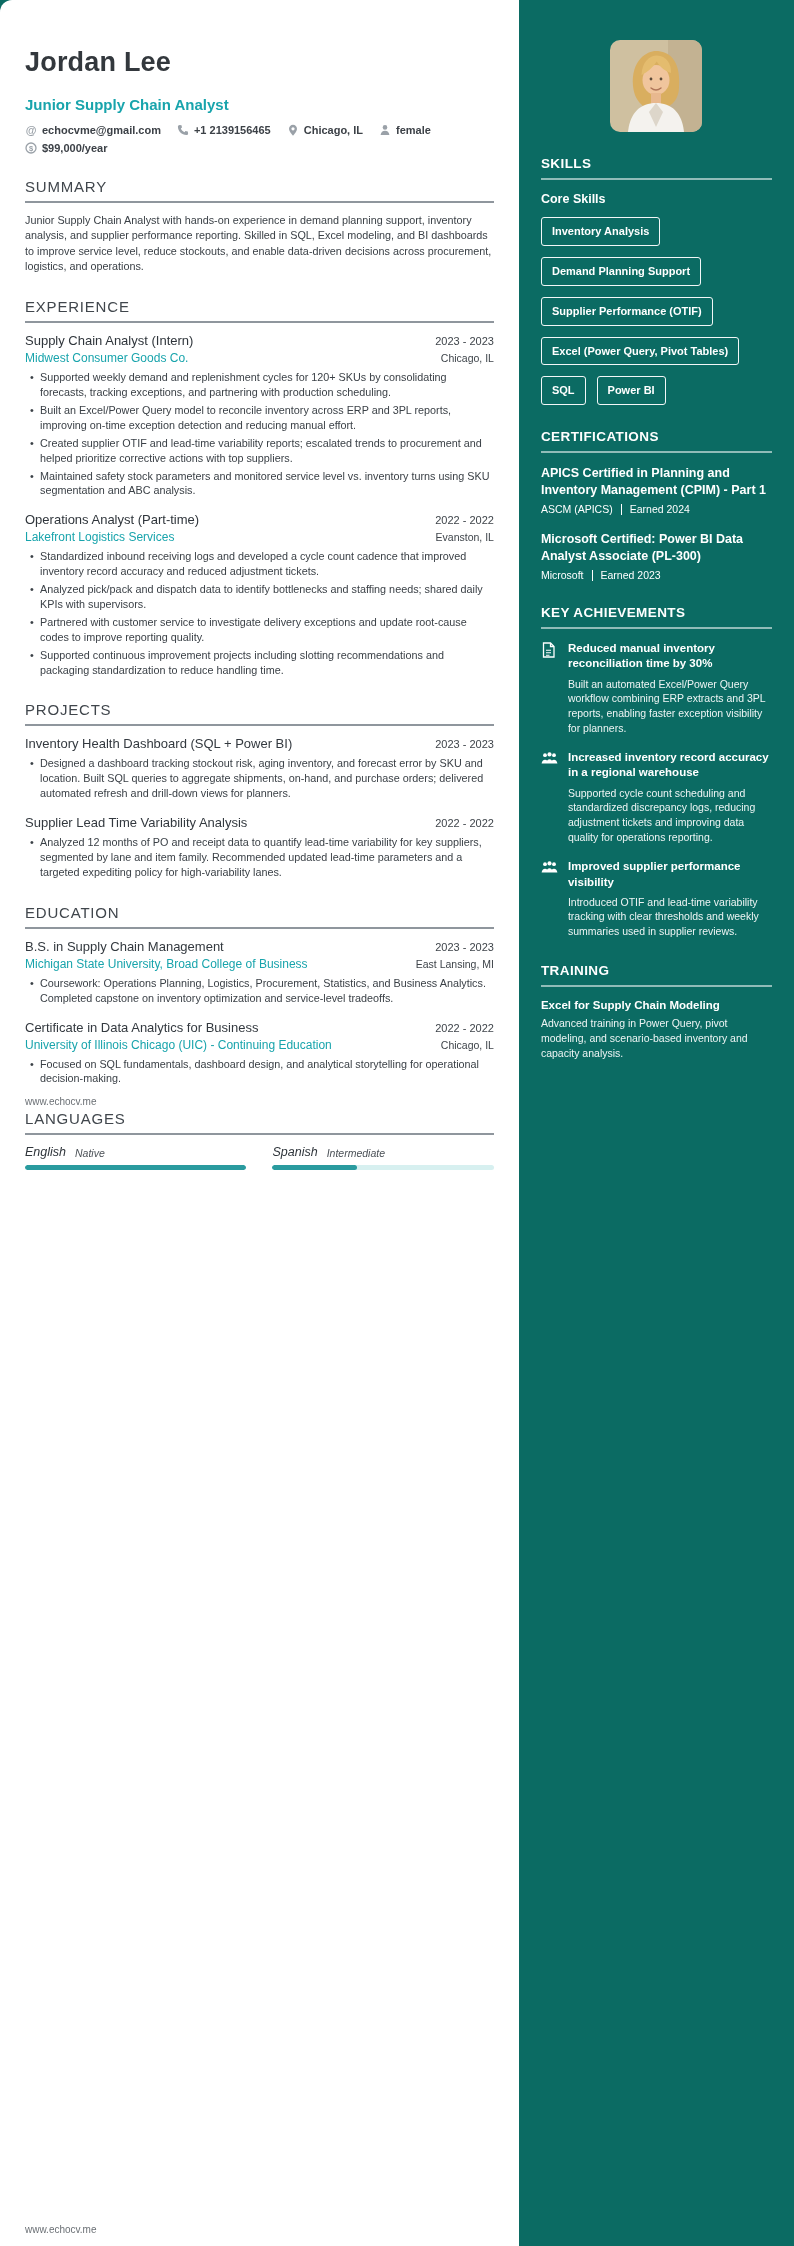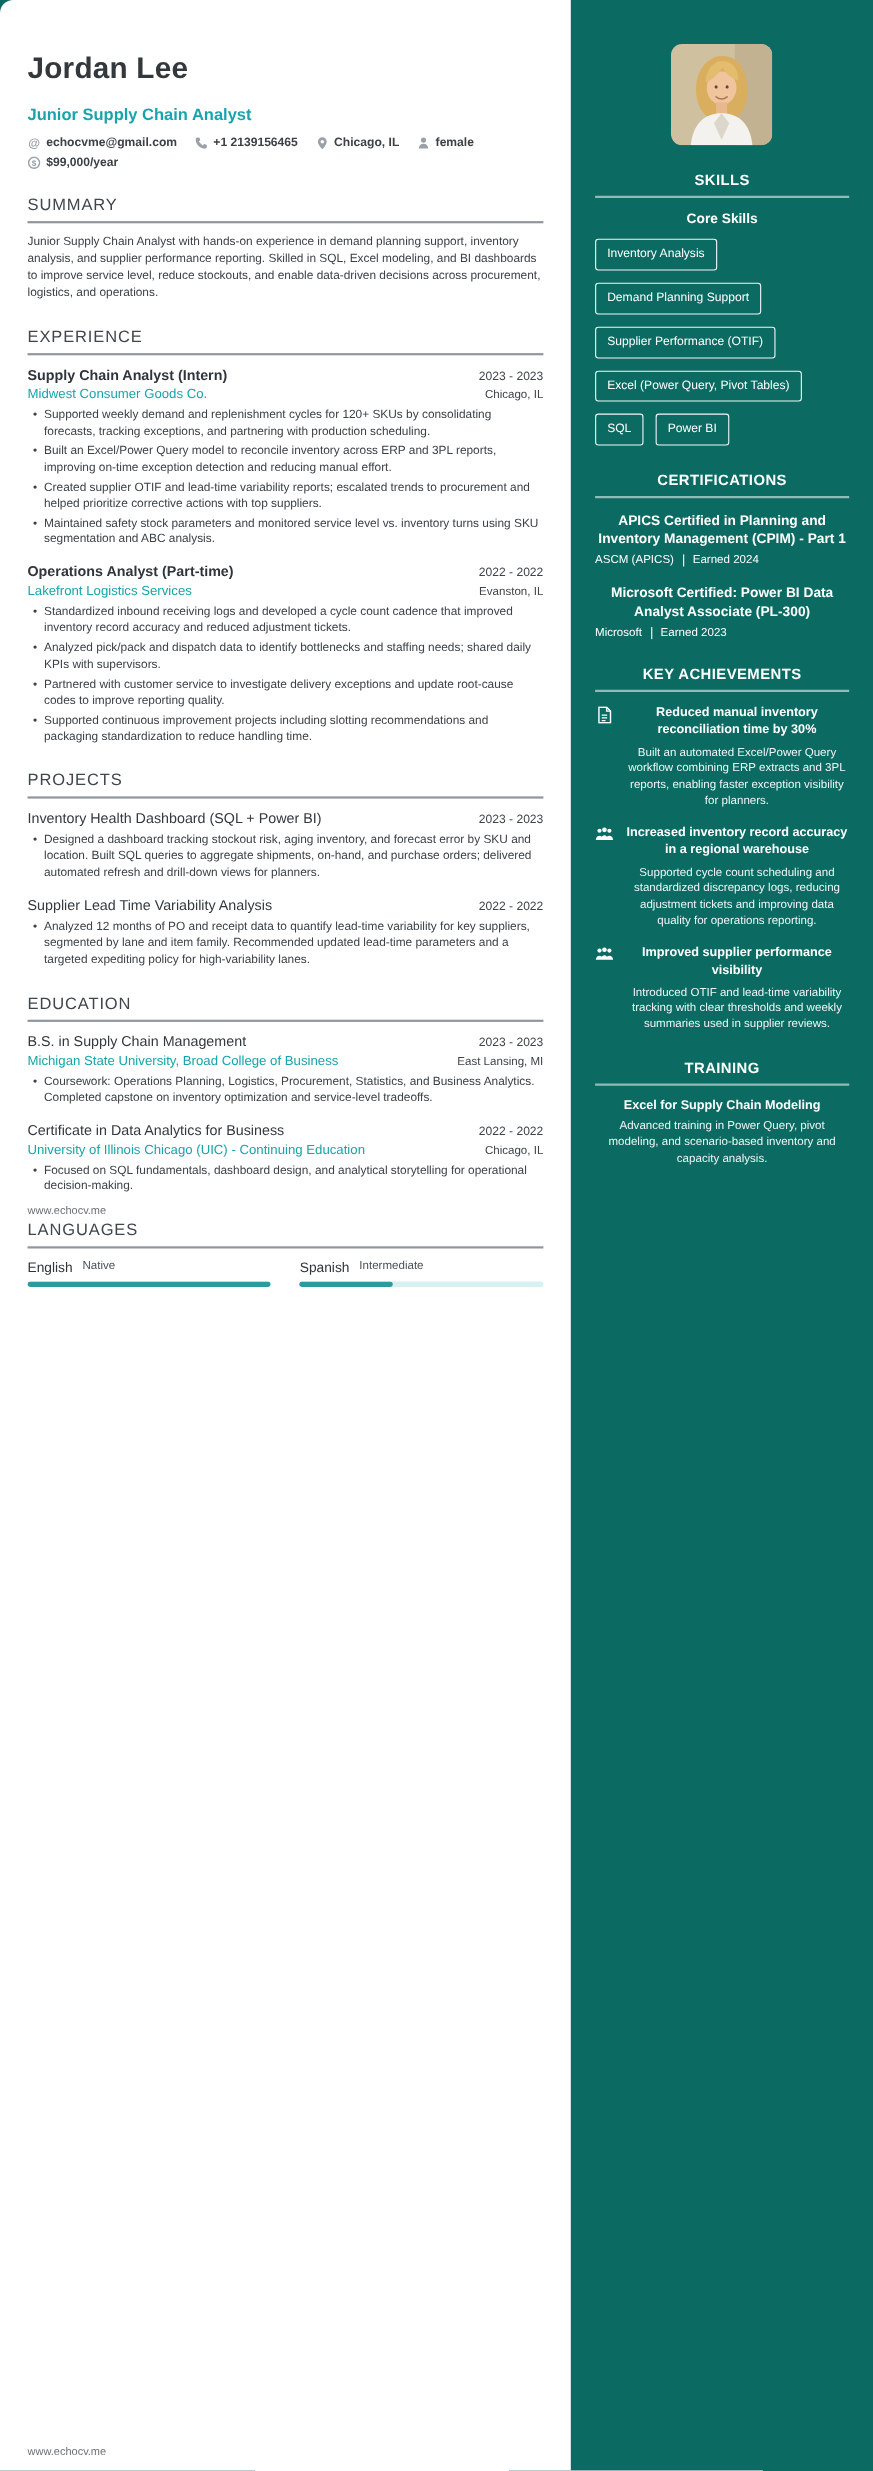--- a/index.html
+++ b/index.html
@@ -3,70 +3,70 @@
 <meta charset="utf-8">
 <style>
   * { box-sizing: border-box; }
   html,body { margin:0; padding:0; }
   body { font-family:"Liberation Sans", sans-serif; background:#e8e8e8; }
   .page { position:relative; width:794px; height:2246px; margin:0 auto; display:flex;
           background:var(--sidebar_bg,#0B6B63); overflow:hidden; }
   .main { width:533px; background:#fff; border-top-left-radius:12px;
           padding:30px 25px 0 25px; }
   .sidebar { width:282px; background:var(--sidebar_bg,#0B6B63); color:#fff;
-             padding:40px 22px 0 22px;text-align:center; }
+             padding:40px 22px 0 22px; }
 
   
   .name { font-size:27px; font-weight:700; color:#33383d; letter-spacing:.2px; line-height:1.1; }
   .cand-title { margin-top:7px; font-size:15px; font-weight:600; color:var(--accent,#18A4AC); }
   .contacts { margin-top:11px; display:flex; flex-wrap:wrap; column-gap:16px; row-gap:6px;
               font-size:11px; font-weight:600; color:#3c4147; }
   .contact { display:flex; align-items:center; gap:5px; }
   .contact svg { flex:none; }
 
   .section { margin-top:24px; }
   .section-h { margin:0; font-size:15px; font-weight:500; color:#40464c; letter-spacing:.8px; }
   .rule { border:none; border-top:2px solid #8f969d; margin:6px 0 10px 0; }
 
   .entry { margin-top:10px; }
   .entry + .entry { margin-top:14px; }
   .entry-head { display:flex; justify-content:space-between; align-items:baseline; gap:10px; }
-  .entry-title { font-size:13px; font-weight:700; color:#2f353b; }
+  .entry-title { font-size:13px; font-weight:400; color:#2f353b; }
   .entry-title.plain { font-weight:400; color:#33393f; }
   .entry-dates { font-size:11px; color:#3e444a; white-space:nowrap; }
   .entry-sub { display:flex; justify-content:space-between; align-items:baseline; gap:10px; margin-top:3px; }
   .entry-company { font-size:12px; font-weight:500; color:var(--accent,#18A4AC); }
   .entry-loc { font-size:10.5px; color:#3e444a; white-space:nowrap; }
   ul.bullets { margin:5px 0 0 0; padding:0 0 0 15px; list-style:none; }
   ul.bullets li { position:relative; font-size:10.8px; line-height:1.38; color:#3b4147; margin-bottom:3px; }
   ul.bullets li::before { content:"•"; position:absolute; left:-10px; color:#3b4147; }
   .summary-text { margin:0; font-size:10.8px; line-height:1.42; color:#3b4147; }
 
   .langs { display:flex; gap:26px; margin-top:4px; }
   .lang { flex:1; }
-  .lang-head { display:flex; align-items:flex-start; gap:9px; }
+  .lang-head { display:flex; align-items:flex-end; gap:9px;font-style:italic; }
   .lang-name { font-size:12.5px; font-weight:500; color:#2f353b; }
   .lang-level { font-size:10.5px; color:#4a5056; }
   .lang-bar { margin-top:6px; height:5px; border-radius:3px; background:var(--bar_track,#D7F0F0); overflow:hidden; }
   .lang-fill { height:100%; border-radius:3px; background:var(--bar_fill,#2A9B9F); }
 
   .footer { position:absolute; left:25px; font-size:10px; color:#6b7075; }
   .footer-1 { top:1096px; }
   .footer-2 { top:2224px; }
 
   
   .photo { display:block; width:92px; height:92px; margin:0 auto 24px auto; }
   .sb-section { margin-top:24px; }
   .sb-section:first-of-type { margin-top:0; }
   .sb-h { margin:0; font-size:13.5px; font-weight:700; letter-spacing:.4px; color:#fff; }
   .sb-rule { border:none; border-top:2px solid rgba(255,255,255,.55); margin:7px 0 12px 0; }
   .sb-group-h { font-size:12.5px; font-weight:700; margin-bottom:11px; }
   .chips { display:flex; flex-wrap:wrap; gap:11px; }
   .chip { border:1.5px solid rgba(255,255,255,.95); border-radius:3px; padding:6px 10px;
-          font-size:11px; font-weight:400; line-height:1.35; }
+          font-size:11px; font-weight:700; line-height:1.35; }
   .cert { margin-bottom:16px; }
   .cert-name { font-size:12.5px; font-weight:700; line-height:1.32; }
   .cert-meta { margin-top:5px; display:flex; align-items:center; gap:8px; font-size:10.5px; }
   .vbar { width:1px; height:11px; background:#fff; }
   .ach { display:flex; gap:10px; margin-bottom:15px; }
   .ach-icon { flex:none; width:17px; padding-top:1px; }
   .ach-title { font-size:11.5px; font-weight:700; line-height:1.32; }
   .ach-desc { margin-top:5px; font-size:10.5px; line-height:1.4; color:rgba(255,255,255,.93); }
   .train { margin-bottom:12px; }
   .train-title { font-size:11.5px; font-weight:700; margin-bottom:5px; }

